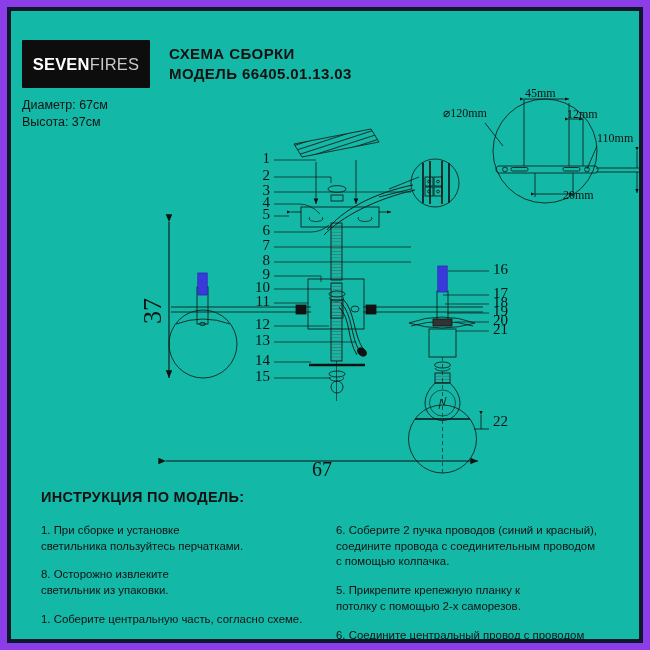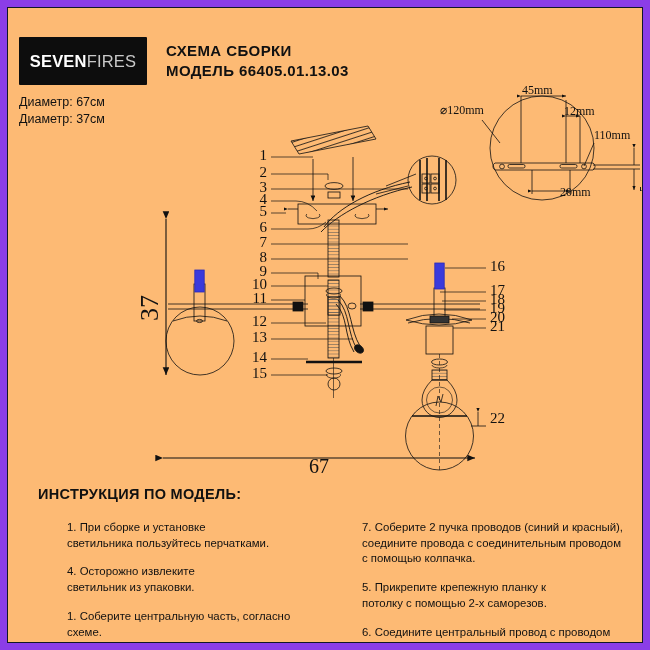--- a/index.html
+++ b/index.html
@@ -11,22 +11,22 @@
   }
   #page {
     position: relative;
     width: 650px; height: 650px;
     background: #8B3DE8;
     padding: 7px;
   }
   #sheet {
     position: relative;
     width: 100%; height: 100%;
-    background: #fdba74;
-    border: 1px solid #0f172a;
+    background: #14b8a6;
+    border: 4px solid #0f172a;
     overflow: hidden;
   }
 
   
   #logo-box {
     position: absolute; left: 11px; top: 29px;
     width: 128px; height: 48px;
     background: #0d0d0d;
     display: flex; align-items: center; justify-content: center;
     border-radius: 1px;
@@ -53,37 +53,37 @@
   #drawing svg { position: absolute; left: 0; top: 0; }
 
   
   #instr-title {
     position: absolute; left: 30px; top: 478px;
     font-size: 14.5px; font-weight: bold; color: #111; letter-spacing: .3px;
   }
   .instr-col { position: absolute; font-size: 11.4px; color: #111; line-height: 1.38; }
   #instr-left  { left: 30px;  top: 512px; width: 280px; }
   #instr-right { left: 325px; top: 512px; width: 300px; }
-  .instr-item { margin-bottom: 13px; white-space: pre-line; margin-left: 29px; }
+  .instr-item { margin-bottom: 13px; white-space: pre-line; }
 </style>
 </head>
 <body>
 
 <div id="page">
   <div id="sheet">
 
     <div id="logo-box">
       <div id="logo-text">
         <span class="b">SEVEN</span><span class="l">FIRES</span>
       </div>
     </div>
 
     <div id="specs">
       <div>Диаметр: 67см</div>
-      <div>Диаметр: 37см</div>
+      <div>Высота: 37см</div>
     </div>
 
     <div id="title">
       <div>СХЕМА СБОРКИ</div>
       <div>МОДЕЛЬ 66405.01.13.03</div>
     </div>
 
     <div id="drawing">
       <svg width="650" height="650" viewBox="0 0 650 650">
         <defs>
@@ -321,26 +321,26 @@
             <text x="482" y="323">21</text>
             <text x="482" y="415">22</text>
           </g>
       </svg>
     </div>
 
     <div id="instr-title">ИНСТРУКЦИЯ ПО МОДЕЛЬ:</div>
     <div class="instr-col" id="instr-left">
         <div class="instr-item">1. При сборке и установке
 светильника пользуйтесь перчатками.</div>
-        <div class="instr-item">4. Осторожно извлеките
+        <div class="instr-item">8. Осторожно извлеките
 светильник из упаковки.</div>
         <div class="instr-item">1. Соберите центральную часть, согласно схеме.</div>
       </div>
     <div class="instr-col" id="instr-right">
-        <div class="instr-item">7. Соберите 2 пучка проводов (синий и красный),
+        <div class="instr-item">6. Соберите 2 пучка проводов (синий и красный),
 соедините провода с соединительным проводом
 с помощью колпачка.</div>
         <div class="instr-item">5. Прикрепите крепежную планку к
 потолку с помощью 2-х саморезов.</div>
         <div class="instr-item">6. Соедините центральный провод с проводом
 электросети с помощью клемной колодки.</div>
       </div>
 
   </div>
 </div>

